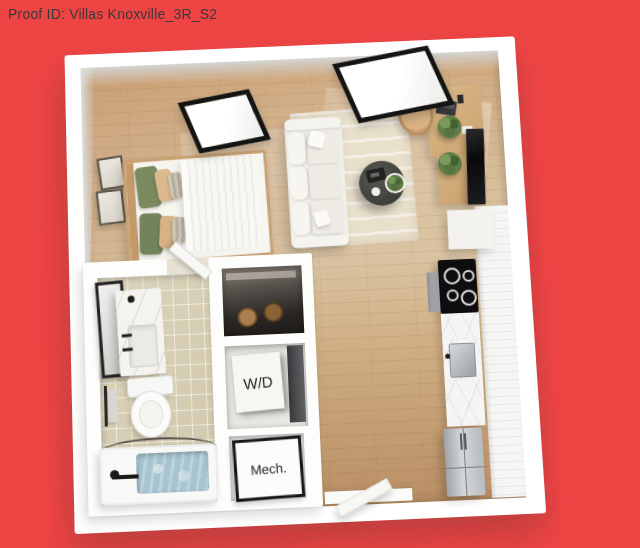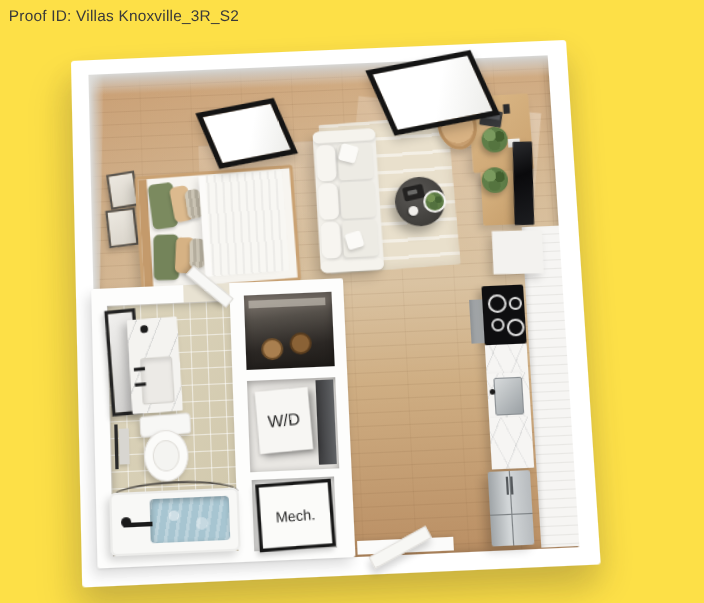--- a/index.html
+++ b/index.html
@@ -1,17 +1,17 @@
 <!DOCTYPE html>
 <html><head>
 <meta charset="utf-8">
 <style>
   html,body{margin:0;padding:0;background:#ffffff;width:640px;height:548px;overflow:hidden;
     font-family:"Liberation Sans", sans-serif;}
-  .stage{position:relative;width:640px;height:548px;background:#fde047;}
+  .stage{position:relative;width:640px;height:548px;background:#ef4444;}
   .proof-id{position:absolute;left:8px;top:6px;font-size:14px;color:#3a3a3a;letter-spacing:.2px;}
 
   .persp{position:absolute;left:70px;top:38px;width:462px;height:482px;}
   .plan{position:absolute;inset:0;background:#ffffff;border-radius:3px;
     transform:perspective(900px) rotateX(5deg) rotate(-2.5deg);transform-origin:50% 55%;
     box-shadow:0 16px 30px rgba(60,52,44,.20),-10px 20px 36px rgba(60,52,44,.10);}
   .abs{position:absolute;}
 
   
   .wood{left:16px;top:14px;width:428px;height:452px;border-radius:2px;

